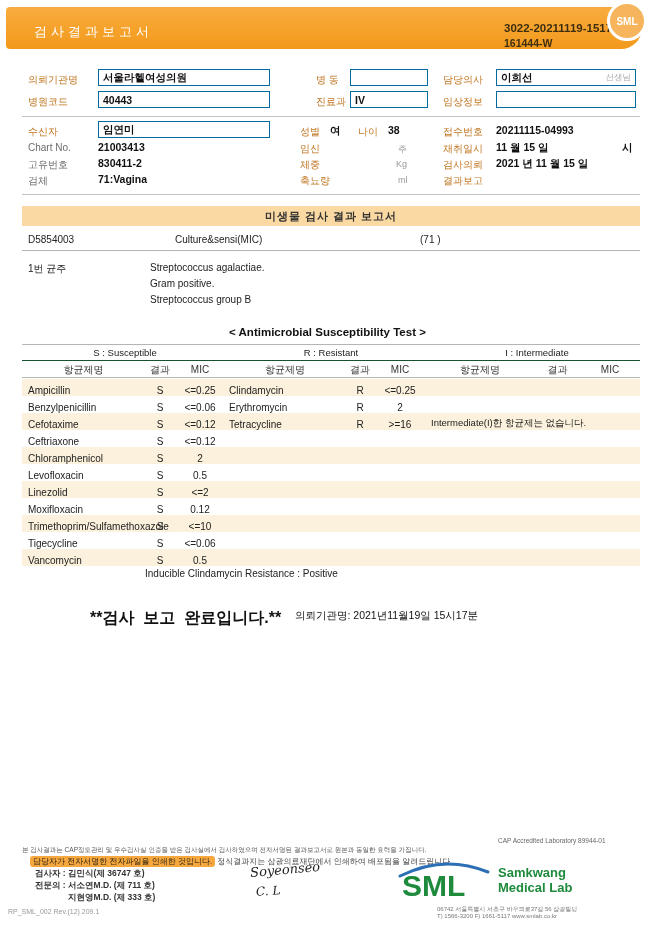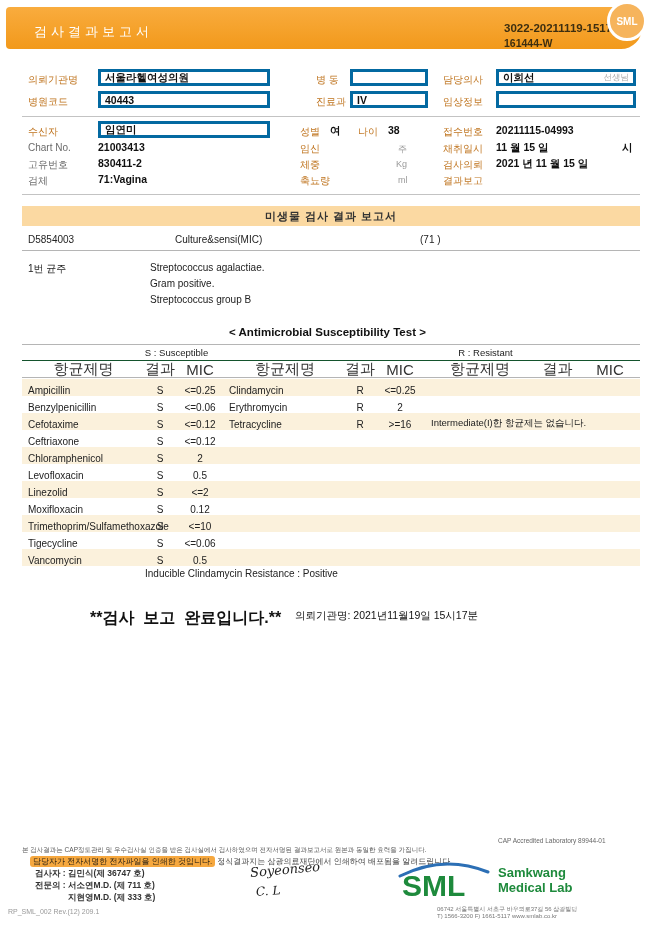--- a/index.html
+++ b/index.html
@@ -14,37 +14,37 @@
   .rep-no2{position:absolute;left:498px;top:30px;font-size:10.5px;font-weight:bold;color:#3d2e10}
   .logo-circle{position:absolute;right:8px;top:1px;width:40px;height:40px;border-radius:50%;
     border:3px solid #fff;background:#F6B45C;color:#fff;display:flex;align-items:center;justify-content:center;
     font-size:10px;font-weight:bold}
 
   
   .lbl{position:absolute;color:#BF731D;font-size:10px;white-space:nowrap}
   .lbl2{position:absolute;color:#6b6b6b;font-size:10px;white-space:nowrap}
   .val{position:absolute;font-size:10.5px;font-weight:bold;color:#111;white-space:pre}
   .unit{position:absolute;color:#9a9a9a;font-size:9px;white-space:nowrap}
-  .box{position:absolute;border:3px solid #0369a1;background:#fff;height:17px;display:flex;align-items:center;padding:0 4px}
+  .box{position:absolute;border:1px solid #0369a1;background:#fff;height:17px;display:flex;align-items:center;padding:0 4px}
   .box .bval{font-size:10.5px;font-weight:bold;color:#111;white-space:pre}
   .box .bsuffix{margin-left:auto;color:#aaa;font-size:8.5px}
   .hr{position:absolute;left:22px;width:618px;height:0;border-top:1px solid #c3c3c3}
 
   
   .band{position:absolute;left:22px;top:206px;width:618px;height:20px;background:#FBD9A2;
     display:flex;align-items:center;justify-content:center;font-size:11px;font-weight:bold;color:#333;letter-spacing:1px}
   .micro-txt{position:absolute;font-size:10px;color:#222;white-space:nowrap}
 
   
   .ast-title{position:absolute;left:0;top:326px;width:100%;text-align:center;font-size:11.5px;font-weight:bold;color:#111}
   .legend{position:absolute;left:22px;top:344px;width:618px;height:17px;display:flex;
     border-top:1px solid #b5b5b5;border-bottom:1px solid #14532d}
   .legend span{flex:1;display:flex;align-items:center;justify-content:center;font-size:9.5px;color:#222}
   .ast-head{position:absolute;left:22px;top:362px;width:618px;height:16px;display:flex;align-items:center;
-    border-bottom:1px solid #b5b5b5;font-size:15px;color:#333}
+    border-bottom:1px solid #b5b5b5;font-size:10px;color:#333}
   .h1{width:123px;text-align:center}.h2{width:30px;text-align:center}.h3{width:50px;text-align:center}
   .h4{width:120px;text-align:center}.h5{width:30px;text-align:center}.h6{width:50px;text-align:center}
   .h7{width:110px;text-align:center}.h8{width:45px;text-align:center}.h9{width:60px;text-align:center}
   .ast-body{position:absolute;left:22px;top:379px;width:618px}
   .ast-row{display:flex;align-items:flex-end;height:17px;font-size:10px;color:#222}
   .ast-body > .ast-row:nth-of-type(odd){background:#FBF1DC}
   .cn{width:123px;padding-left:6px;white-space:nowrap;overflow:visible}
   .cr{width:30px;text-align:center}
   .cm{width:50px;text-align:center;white-space:nowrap}
   .cn2{width:120px;padding-left:4px;white-space:nowrap}
@@ -156,20 +156,21 @@
 <span class="micro-txt" style="left:28px;top:262px">1번 균주</span>
 <span class="micro-txt" style="left:150px;top:262px">Streptococcus agalactiae.</span>
 <span class="micro-txt" style="left:150px;top:278px">Gram positive.</span>
 <span class="micro-txt" style="left:150px;top:294px">Streptococcus group B</span>
 
 <div class="ast-title">&lt; Antimicrobial Susceptibility Test &gt;</div>
 
 <div class="legend">
   <span>S : Susceptible</span>
   <span>R : Resistant</span>
+  <span>I : Intermediate</span>
 </div>
 
 <div class="ast-head">
   <span class="h1">항균제명</span>
   <span class="h2">결과</span>
   <span class="h3">MIC</span>
   <span class="h4">항균제명</span>
   <span class="h5">결과</span>
   <span class="h6">MIC</span>
   <span class="h7">항균제명</span>

